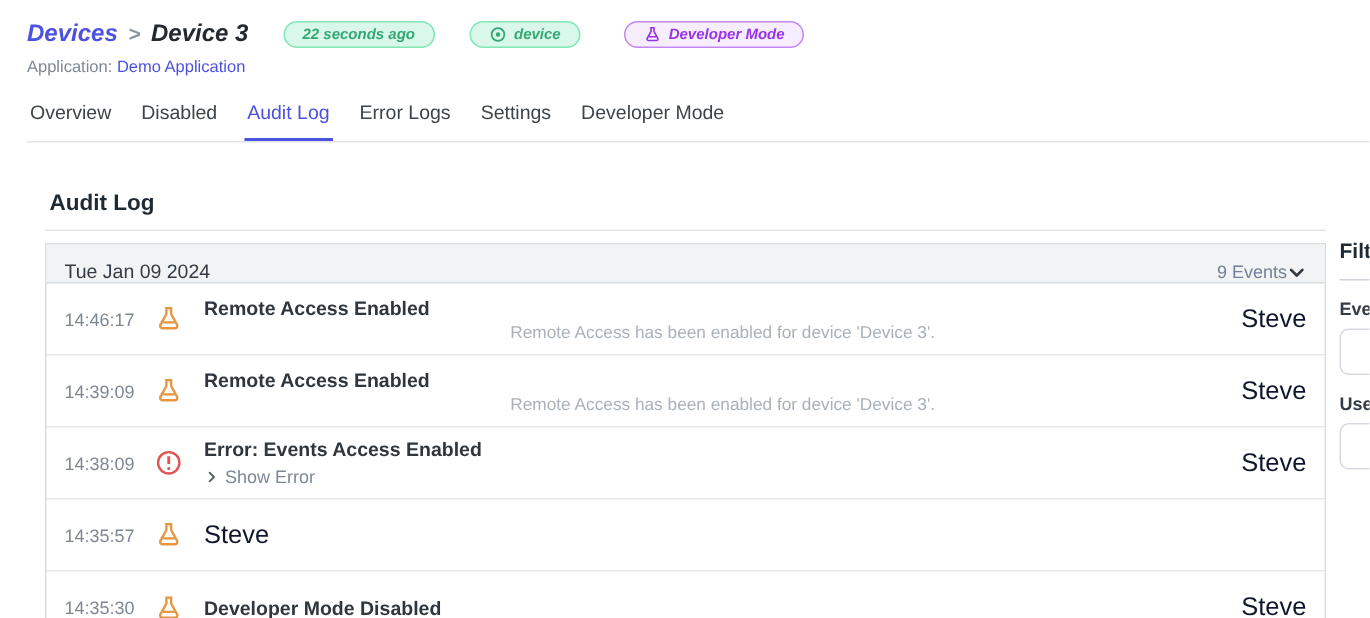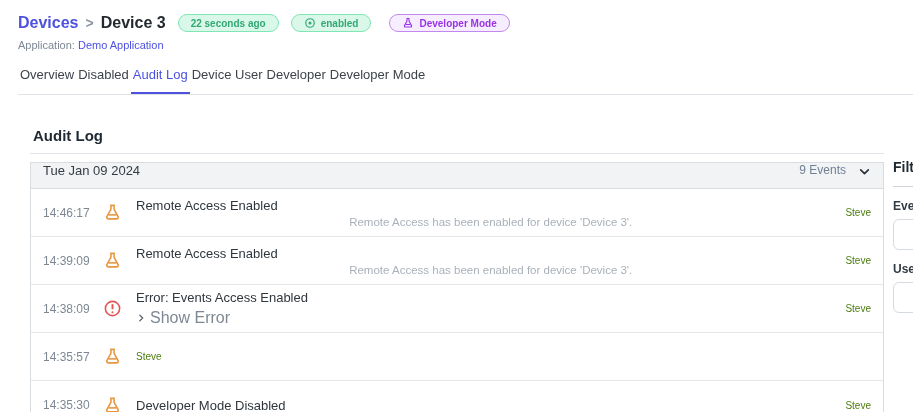--- a/index.html
+++ b/index.html
@@ -1,69 +1,69 @@
 <!DOCTYPE html>
 <html><head>
 <meta charset="utf-8">
 <style>
   * { margin:0; padding:0; box-sizing:border-box; }
   html,body { width:913px; height:412px; overflow:hidden; background:#fff;
     font-family:"Liberation Sans", sans-serif; color:#2f363d; }
 
   
   .hdr { padding:14px 0 0 18px; }
-  .crumb-row { display:flex; align-items:center; gap:12px; }
+  .crumb-row { display:flex; align-items:center; gap:23px;font-style:italic; }
   .crumb { font-size:16px; font-weight:bold; }
   .crumb-link { color:#4c51e0; cursor:pointer; }
   .crumb-sep { color:#8a94a0; font-weight:600; font-size:14px; margin:0 7px; }
   .crumb-cur { color:#23292e; }
   .badge { display:inline-flex; align-items:center; gap:5px; height:18px;
     padding:0 12px; border-radius:11px; font-size:10px; font-weight:600; }
   .badge.green { background:#d9f8e9; border:1.5px solid #7fe6b4; color:#33a873; }
   .badge.purple { background:#f6eefe; border:1.5px solid #c288f0; color:#9a33e8; margin-left:6px; }
   .badge svg { width:12px; height:12px; }
   .app-row { margin-top:7px; font-size:11px; color:#7d8894; }
   .app-link { color:#4c51e0; cursor:pointer; }
 
   
-  .tabs { display:flex; margin:16px 0 0 18px; border-bottom:1px solid #dfe3e8;
+  .tabs { display:flex; gap:16px; margin:16px 0 0 18px; border-bottom:1px solid #dfe3e8;
     width:895px; }
   .tab { font-size:13px; color:#3d434a; padding:0 2px 10px 2px; cursor:pointer;
     border-bottom:2px solid transparent; }
   .tab.active { color:#4c51e0; border-bottom-color:#4c51e0; }
 
   
   .content { display:flex; align-items:flex-start; }
   .main { margin-left:30px; width:854px; flex:none; }
   .main-title { margin-top:32px; margin-left:3px; font-size:15px; font-weight:600; color:#1f2933; }
   .main-divider { border-bottom:1px solid #e1e5ea; margin-top:9px; }
 
   
   .table { margin-top:8px; border:1px solid #d8dde2; background:#fff; }
-  .t-head { display:flex; align-items:flex-start; height:26px; background:#f1f3f4;
+  .t-head { display:flex; align-items:flex-end; height:26px; background:#f1f3f4;
     border-bottom:1px solid #d8dde2; padding:0 12px; }
   .t-date { font-size:13px; color:#333b44; }
-  .t-head-right { margin-left:auto; display:flex; align-items:center; gap:12px; }
+  .t-head-right { margin-left:auto; display:flex; align-items:center; }
   .t-count { font-size:12px; color:#718096; }
   .t-chev { width:13px; height:13px; color:#2f363d; cursor:pointer; }
   .t-row { display:flex; align-items:center; height:48px; padding:0 12px;
     border-bottom:1px solid #e3e7eb; }
   .t-row:last-child { border-bottom:none; }
   .t-time { width:52px; flex:none; font-size:12px; color:#7d8894; }
   .t-icon { width:20px; flex:none; margin:0 13px 0 8px; display:flex; align-items:center; }
   .t-icon svg { width:19px; height:19px; }
   .icon-flask { color:#e8963e; }
   .icon-error { color:#e25555; }
   .t-body { flex:1; min-width:0; }
-  .t-title { font-size:13px; font-weight:400; color:#2f363d; }
+  .t-title { font-size:13px; font-weight:700; color:#2f363d; }
   .t-desc { font-size:11.5px; color:#a9b1ba; margin-top:3px;text-align:center; }
-  .t-expand { display:flex; align-items:center; gap:4px; font-size:16px;
+  .t-expand { display:flex; align-items:center; gap:4px; font-size:12px;
     color:#7d8894; margin-top:4px; cursor:pointer; }
   .t-expand svg { width:10px; height:10px; color:#555d66; }
-  .t-user { flex:none; font-size:10px; color:#4d7c0f; }
+  .t-user { flex:none; font-size:17px; color:#0f172a; }
 
   
   .sidebar { margin-left:9px; width:200px; flex:none; padding-top:64px; }
   .sb-title { font-size:14px; font-weight:bold; color:#1f2933; }
   .sb-divider { border-bottom:1px solid #cdd3d9; margin-top:11px; width:185px; }
   .sb-label { font-size:12px; font-weight:600; color:#333b44; margin-top:12px; }
   .sb-input { margin-top:6px; width:180px; height:31px; border:1px solid #d5dae0;
     border-radius:6px; background:#fff; font-size:12px; padding:0 8px;
     font-family:"Liberation Sans", sans-serif; }
 </style>
@@ -78,21 +78,21 @@
     <span class="badge green">
       <span>22 seconds ago</span>
     </span>
     <span class="badge green">
       <span style="display:flex">
           <svg viewBox="0 0 24 24" width="12" height="12" fill="none" stroke="currentColor" stroke-width="2.4">
             <circle cx="12" cy="12" r="8.5"></circle>
             <circle cx="12" cy="12" r="3" fill="currentColor" stroke="none"></circle>
           </svg>
         </span>
-      <span>enabled</span>
+      <span>device</span>
     </span>
     <span class="badge purple">
       <span style="display:flex">
           <svg viewBox="0 0 24 24" width="12" height="12" fill="none" stroke="currentColor" stroke-width="2.2">
             <path d="M9 3h6M10 3v5L4.8 17.5A2 2 0 0 0 6.6 20h10.8a2 2 0 0 0 1.8-2.5L14 8V3"></path>
             <path d="M7 15h10"></path>
           </svg>
         </span>
       <span>Developer Mode</span>
     </span>
@@ -100,22 +100,22 @@
   <div class="app-row">
     <span>Application:</span>
     <span class="app-link">Demo Application</span>
   </div>
 </div>
 
 <div class="tabs">
   <div class="tab">Overview</div>
   <div class="tab">Disabled</div>
   <div class="tab active">Audit Log</div>
-  <div class="tab">Device User</div>
-  <div class="tab">Developer</div>
+  <div class="tab">Error Logs</div>
+  <div class="tab">Settings</div>
   <div class="tab">Developer Mode</div>
 </div>
 
 <div class="content">
   <div class="main">
     <div class="main-title">Audit Log</div>
     <div class="main-divider"></div>
 
     <div class="table">
       <div class="t-head">

